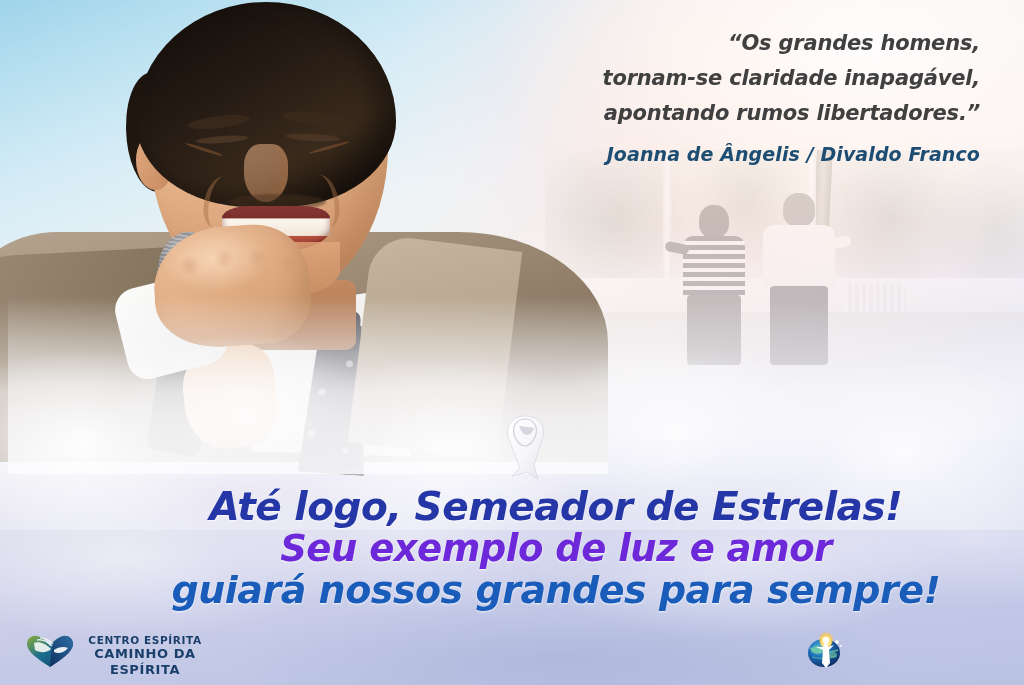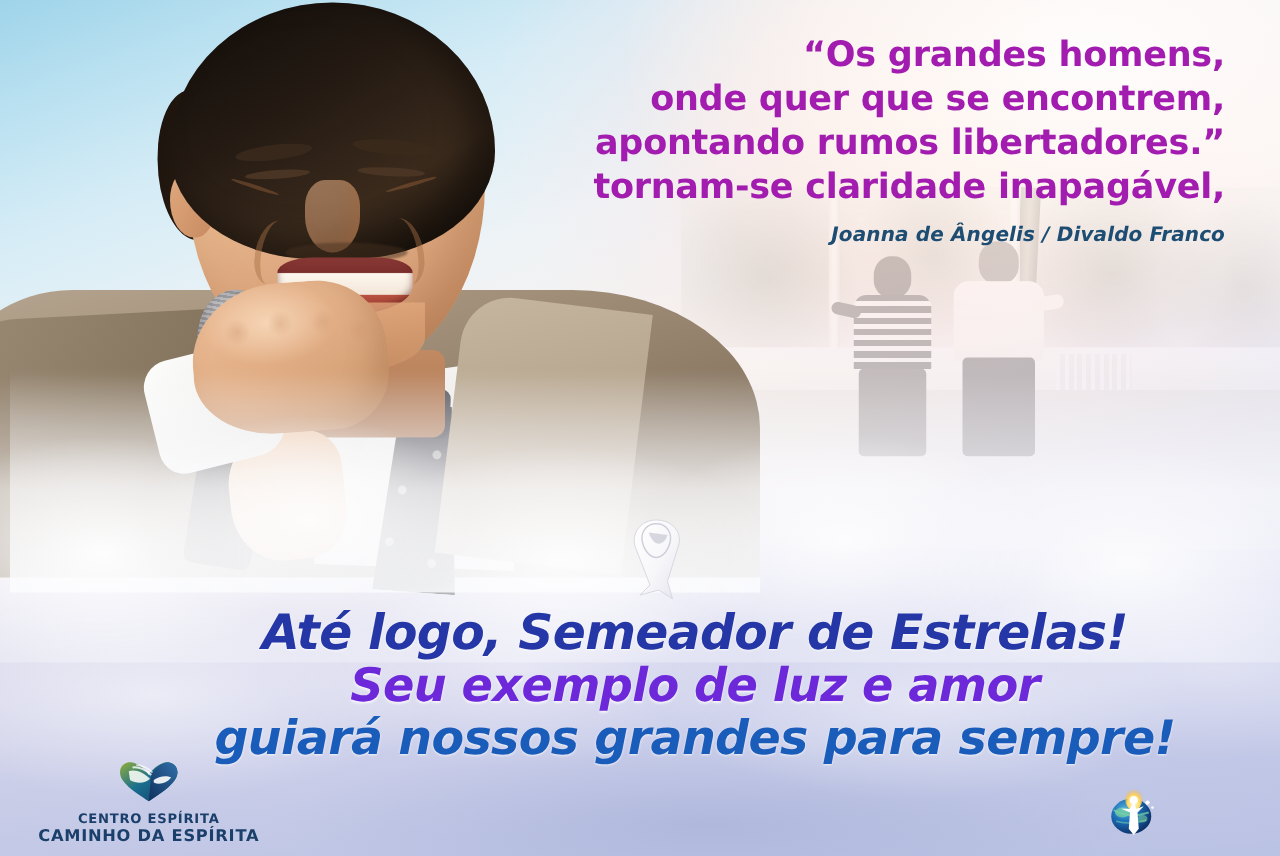--- a/index.html
+++ b/index.html
@@ -412,33 +412,34 @@
   
   .quote-block {
     position: absolute;
     right: 44px;
     top: 26px;
     width: 560px;
     text-align: right;
   }
   .quote-line {
     font-family: "DejaVu Sans", sans-serif;
+    font-style: italic;
     font-weight: 700;
-    font-size: 28px;
+    font-size: 21px;
     line-height: 35px;
     letter-spacing: -0.2px;
-    color: #a21caf;
+    color: #404040;
     white-space: nowrap;
   }
   .quote-attrib {
     margin-top: 12px;
     font-family: "DejaVu Sans", sans-serif;
     font-style: italic;
     font-weight: 700;
-    font-size: 16px;
+    font-size: 19px;
     letter-spacing: 0.1px;
     color: #1d4d72;
   }
 
   
   .ribbon {
     position: absolute;
     left: 494px;
     top: 410px;
     width: 62px;
@@ -464,22 +465,22 @@
   }
   .hl1 { font-size: 39px; line-height: 42px; color: #2536a6; }
   .hl2 { font-size: 37px; line-height: 41px; color: #6d28d9; font-style: italic; }
   .hl3 { font-size: 38px; line-height: 42px; color: #1a5cba; }
 
   
   .logo {
     position: absolute;
     bottom: 8px;
     display: flex;
-    flex-direction: column;
-    align-items: center;
+    flex-direction: row;
+    align-items: flex-start;
   }
   .logo-left  { left: 24px;  width: 190px; }
   .logo-right { right: 14px; width: 210px; }
   .logo-mark { margin-bottom: 3px; }
   .logo-text {
     text-align: center;
     color: #1b3f6b;
     font-family: "DejaVu Sans", sans-serif;
     font-weight: 700;
     letter-spacing: 0.6px;
@@ -556,23 +557,22 @@
     <div class="p-layer hand"></div>
     <div class="p-layer knuckles"></div>
     <div class="portrait-fade"></div>
   </div>
 
   <div class="cloud-band cloud-mid"></div>
   <div class="cloud-band cloud-low"></div>
 
   <div class="quote-block">
     <div class="quote-line">“Os grandes homens,</div>
-    <div class="quote-line">onde quer que se encontrem,</div>
+    <div class="quote-line">tornam-se claridade inapagável,</div>
     <div class="quote-line">apontando rumos libertadores.”</div>
-    <div class="quote-line">tornam-se claridade inapagável,</div>
     <div class="quote-attrib">Joanna de Ângelis / Divaldo Franco</div>
   </div>
 
   <div class="ribbon">
     <svg width="62" height="72" viewBox="0 0 62 72" aria-hidden="true">
       <defs>
         <linearGradient id="ribGrad" x1="0" y1="0" x2="1" y2="1">
           <stop offset="0%" stop-color="#ffffff"></stop>
           <stop offset="55%" stop-color="#f7f7fa"></stop>
           <stop offset="100%" stop-color="#e4e4ec"></stop>

